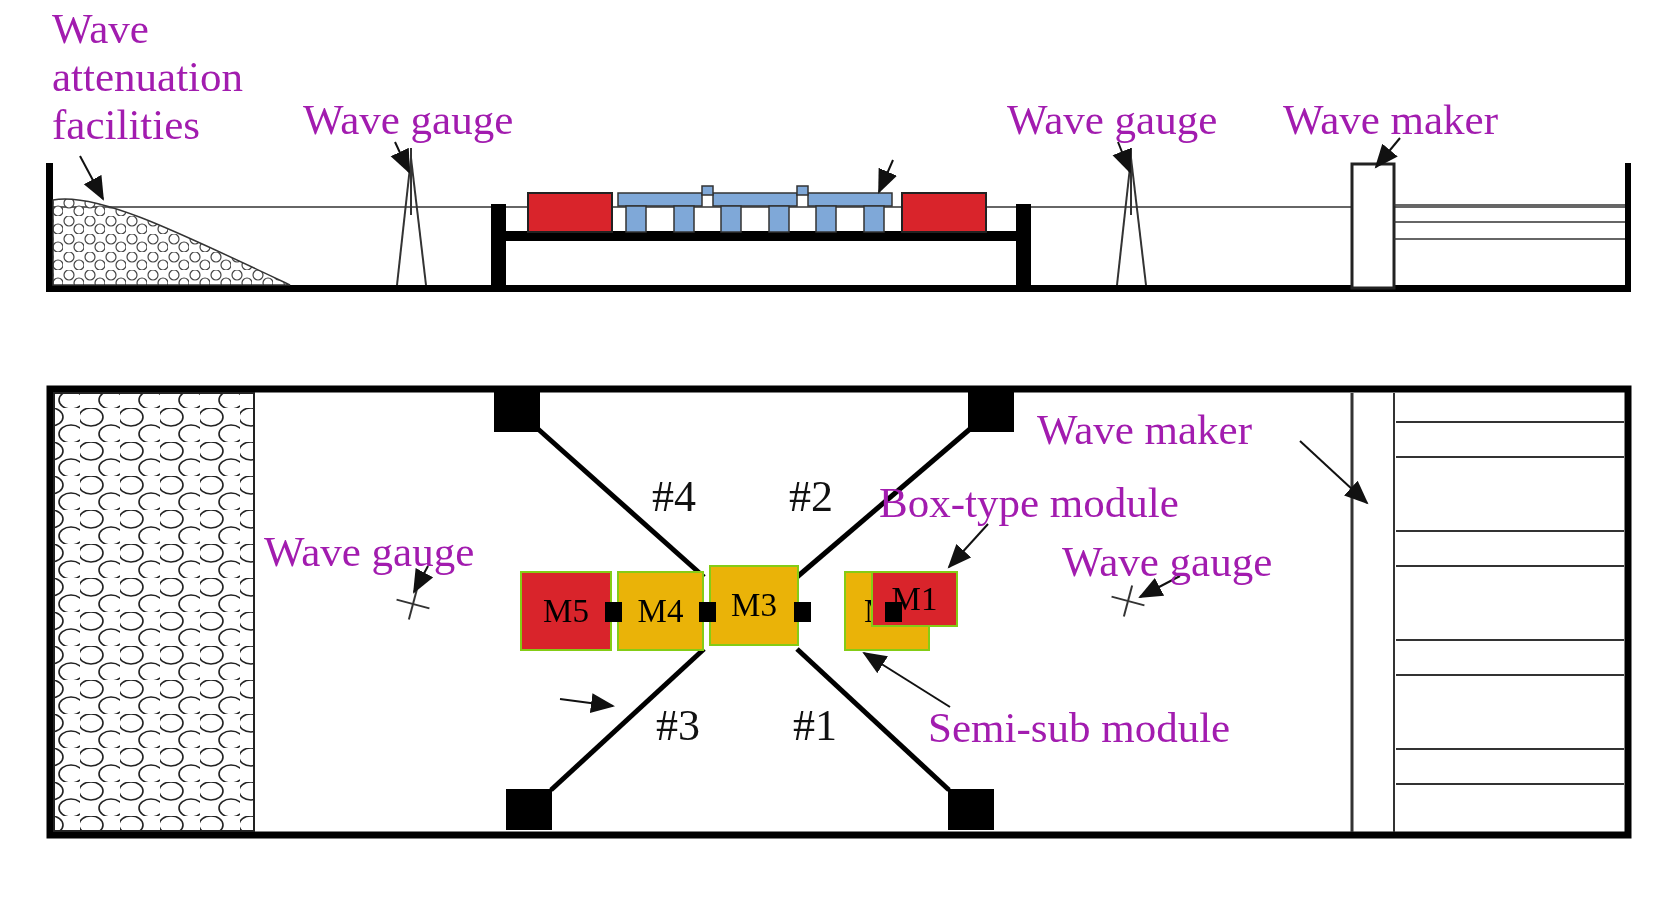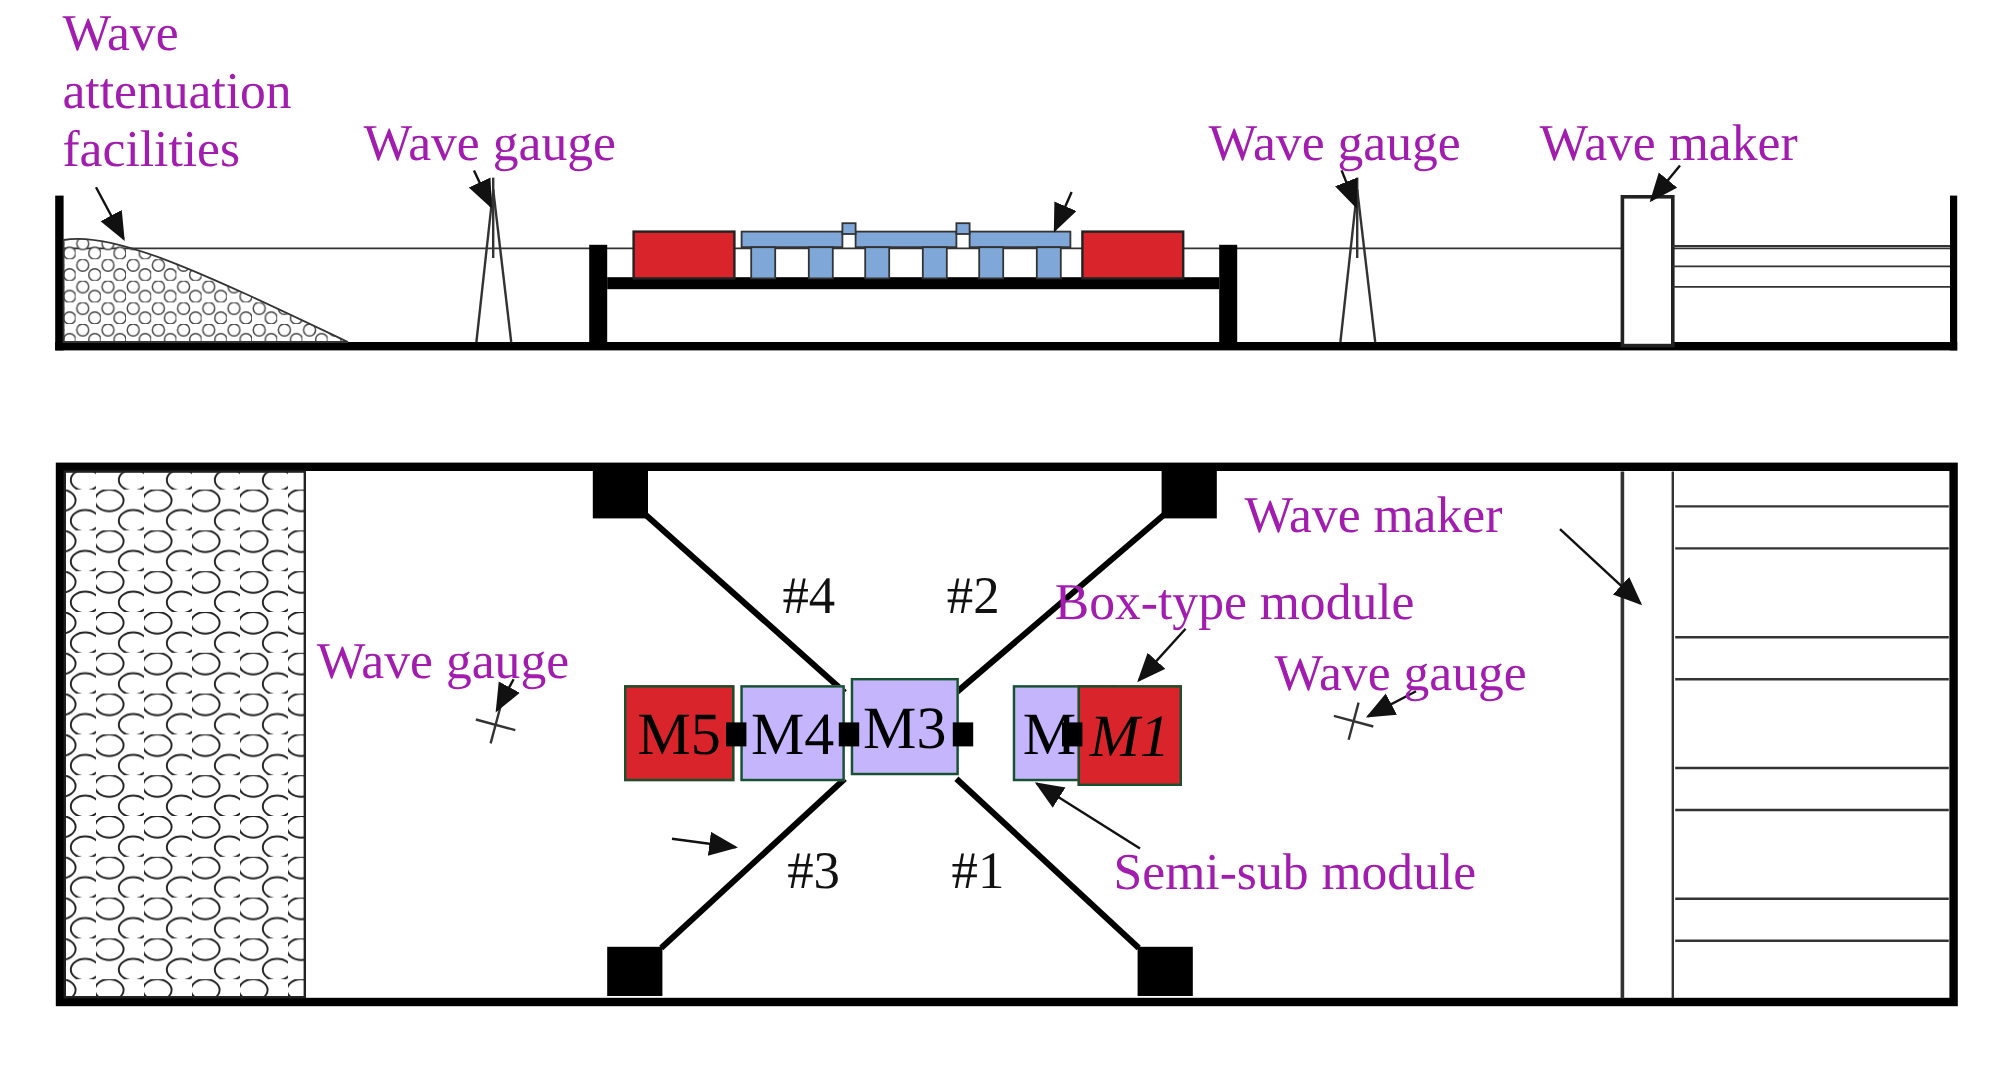--- a/index.html
+++ b/index.html
@@ -20,34 +20,34 @@
     white-space:nowrap;
     color:#a21caf;
   }
   .prewrap{white-space:pre-line;}
   .num{
     position:absolute;z-index:3;font-size:44px;color:#111;
   }
   .module{
     position:absolute;z-index:2;
     display:flex;align-items:center;justify-content:center;
-    font-size:50px;color:#000;
-    border:2px solid #14532d;
+    font-size:33px;color:#000;
+    border:2px solid #84cc16;
     box-sizing:border-box;
   }
   .mod-red{background:#d9242b;}
-  .mod-blue{background:#c4b5fd;}
+  .mod-blue{background:#eab308;}
   .connector-nub{
     position:absolute;z-index:4;background:#000;
   }
   #m5{left:520px;top:571px;width:92px;height:80px;}
   #m4{left:617px;top:571px;width:87px;height:80px;}
   #m3{left:709px;top:565px;width:90px;height:81px;}
   #m2{left:844px;top:571px;width:86px;height:80px;}
-  #m1{left:898px;top:571px;width:87px;height:84px;font-style:italic;}
+  #m1{left:871px;top:571px;width:87px;height:56px;}
   #c1{left:605px;top:602px;width:17px;height:20px;}
   #c2{left:699px;top:602px;width:17px;height:20px;}
   #c3{left:794px;top:602px;width:17px;height:20px;}
   #c4{left:885px;top:602px;width:17px;height:20px;}
 </style>
 </head>
 <body>
 
 <div id="stage">
 

